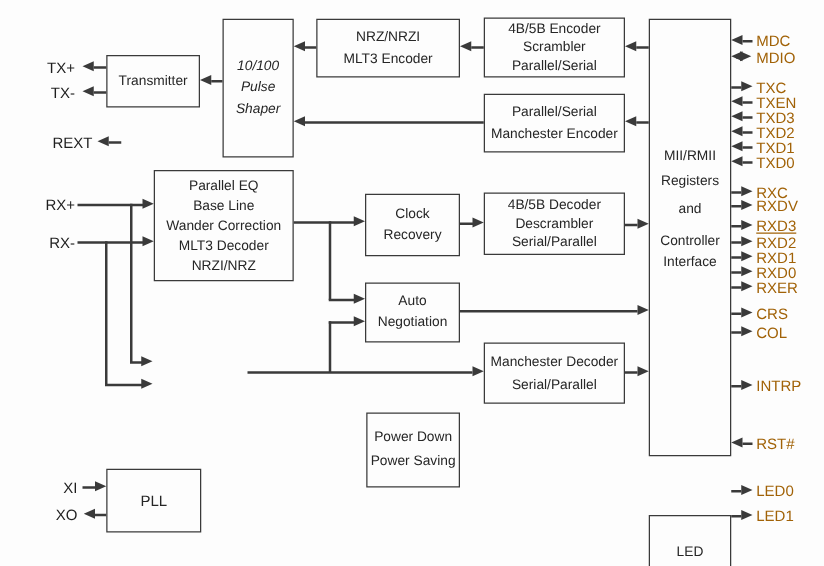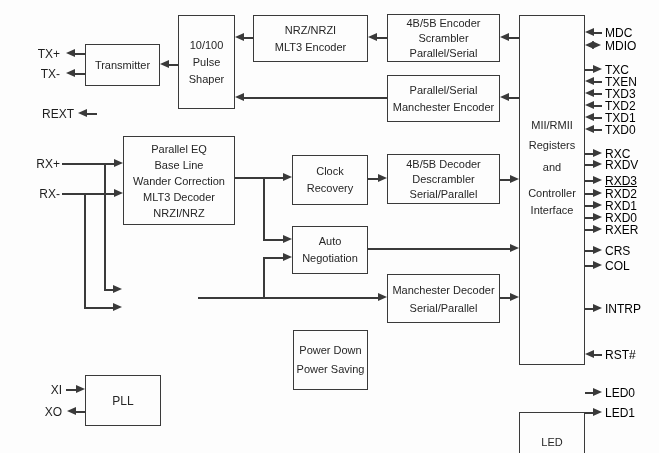--- a/index.html
+++ b/index.html
@@ -14,33 +14,33 @@
   .lh17 span{line-height:17px;}
   .lh18 span{line-height:18px;}
   .lh19 span{line-height:19px;}
   .lh20 span{line-height:20px;}
   .mii span{position:absolute;left:0;width:100%;line-height:15px;}
   .hl{position:absolute;height:1.5px;background:#3a3a3a;}
   .vl{position:absolute;width:1.5px;background:#3a3a3a;}
   .ar{position:absolute;width:0;height:0;border-top:4px solid transparent;border-bottom:4px solid transparent;}
   .ar.r{border-left:9.5px solid #3a3a3a;}
   .ar.l{border-right:9.5px solid #3a3a3a;}
-  .pl{position:absolute;left:605px;font-size:12px;color:#000000;height:16px;line-height:16px;white-space:nowrap;}
+  .pl{position:absolute;left:605px;font-size:12px;color:#a16207;height:16px;line-height:16px;white-space:nowrap;}
   .ll{position:absolute;font-size:12px;color:#1f1f1f;text-align:right;height:16px;line-height:16px;white-space:nowrap;}
 </style>
 </head>
 <body>
 
 <div id="stage">
 
   <div class="b" style="left:85px;top:44px;width:75px;height:42px;">
     <span>Transmitter</span>
   </div>
 
-  <div class="b lh17" style="left:178px;top:15px;width:57px;height:94px;">
+  <div class="b lh17" style="left:178px;top:15px;width:57px;height:111px;font-style:italic;">
     <span>10/100</span>
     <span>Pulse</span>
     <span>Shaper</span>
   </div>
 
   <div class="b lh17" style="left:253px;top:15px;width:115px;height:47px;">
     <span>NRZ/NRZI</span>
     <span>MLT3 Encoder</span>
   </div>
 

